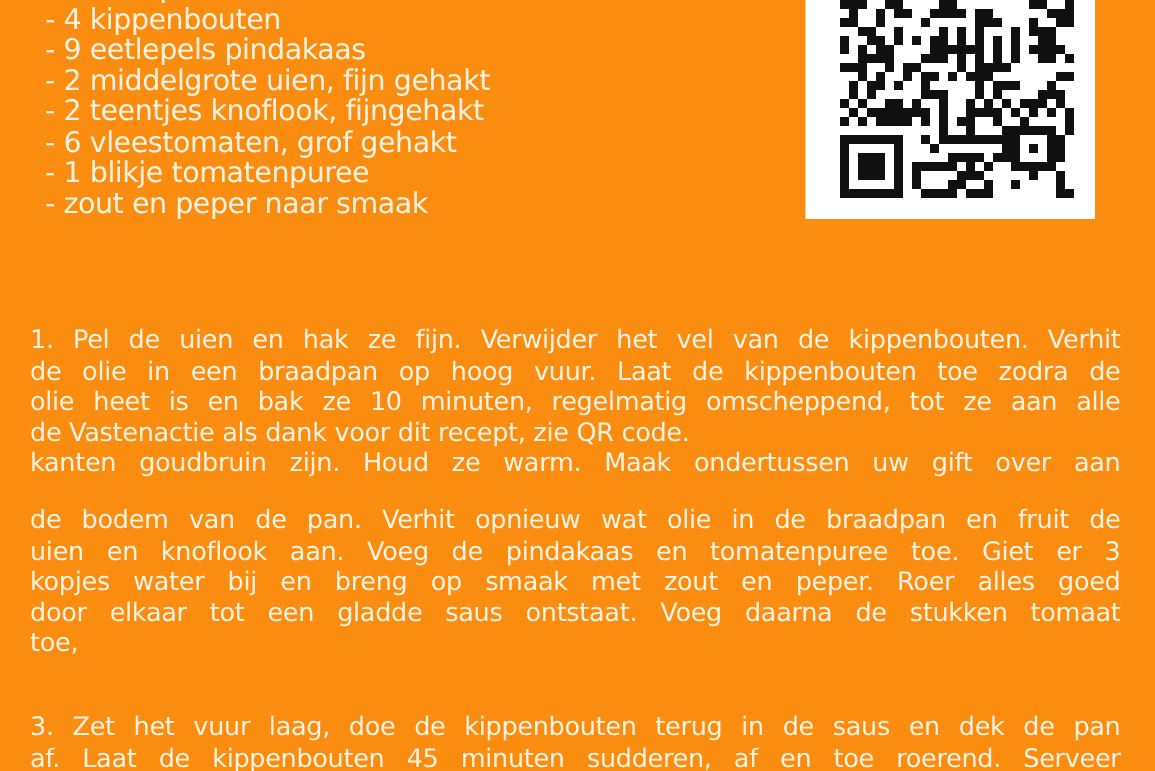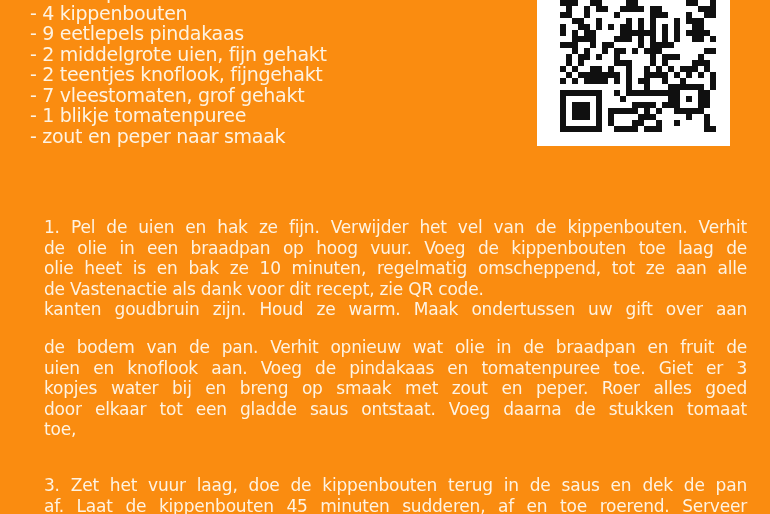--- a/index.html
+++ b/index.html
@@ -35,38 +35,38 @@
   .heading{
     position:absolute;left:30px;top:169px;
     font-size:30px;font-weight:bold;line-height:34px;letter-spacing:-1px;
     color:var(--heading-text);
   }
   
   .para{
     position:absolute;left:20px;width:727px;
     font-size:17px;line-height:20.5px;letter-spacing:-0.2px;
   }
-  .para .tline{text-align:justify;text-align-last:justify;margin-left:24px;}
+  .para .tline{text-align:justify;text-align-last:justify;}
   .para .tline.last-left{text-align-last:left;}
   .step1{top:217px;}
   .step2{top:337px;}
   .step3{top:475px;}
 </style>
 </head>
 <body>
 
 <div class="page">
 
   <div class="ingredients">
       <div class="tline">- 4 eetlepels olie</div>
       <div class="tline">- 4 kippenbouten</div>
       <div class="tline">- 9 eetlepels pindakaas</div>
       <div class="tline">- 2 middelgrote uien, fijn gehakt</div>
       <div class="tline">- 2 teentjes knoflook, fijngehakt</div>
-      <div class="tline">- 7 vleestomaten, grof gehakt</div>
+      <div class="tline">- 6 vleestomaten, grof gehakt</div>
       <div class="tline">- 1 blikje tomatenpuree</div>
       <div class="tline last-left">- zout en peper naar smaak</div>
     </div>
 
   <div class="qr-panel">
     <svg id="qr-svg" width="156" height="132" viewBox="0 0 26 22" shape-rendering="crispEdges">
         <rect x="0" y="0" width="1" height="1"></rect>
         <rect x="1" y="0" width="1" height="1"></rect>
         <rect x="2" y="0" width="1" height="1"></rect>
         <rect x="5" y="0" width="1" height="1"></rect>
@@ -338,21 +338,21 @@
         <rect x="15" y="21" width="1" height="1"></rect>
         <rect x="16" y="21" width="1" height="1"></rect>
         <rect x="24" y="21" width="1" height="1"></rect>
         <rect x="25" y="21" width="1" height="1"></rect>
       </svg>
   </div>
 
 
   <div class="para step1">
       <div class="tline">1. Pel de uien en hak ze fijn. Verwijder het vel van de kippenbouten. Verhit</div>
-      <div class="tline">de olie in een braadpan op hoog vuur. Voeg de kippenbouten toe laag de</div>
+      <div class="tline">de olie in een braadpan op hoog vuur. Laat de kippenbouten toe zodra de</div>
       <div class="tline">olie heet is en bak ze 10 minuten, regelmatig omscheppend, tot ze aan alle</div>
       <div class="tline last-left">de Vastenactie als dank voor dit recept, zie QR code.</div>
       <div class="tline">kanten goudbruin zijn. Houd ze warm. Maak ondertussen uw gift over aan</div>
     </div>
 
   <div class="para step2">
       <div class="tline">de bodem van de pan. Verhit opnieuw wat olie in de braadpan en fruit de</div>
       <div class="tline">uien en knoflook aan. Voeg de pindakaas en tomatenpuree toe. Giet er 3</div>
       <div class="tline">kopjes water bij en breng op smaak met zout en peper. Roer alles goed</div>
       <div class="tline">door elkaar tot een gladde saus ontstaat. Voeg daarna de stukken tomaat</div>

